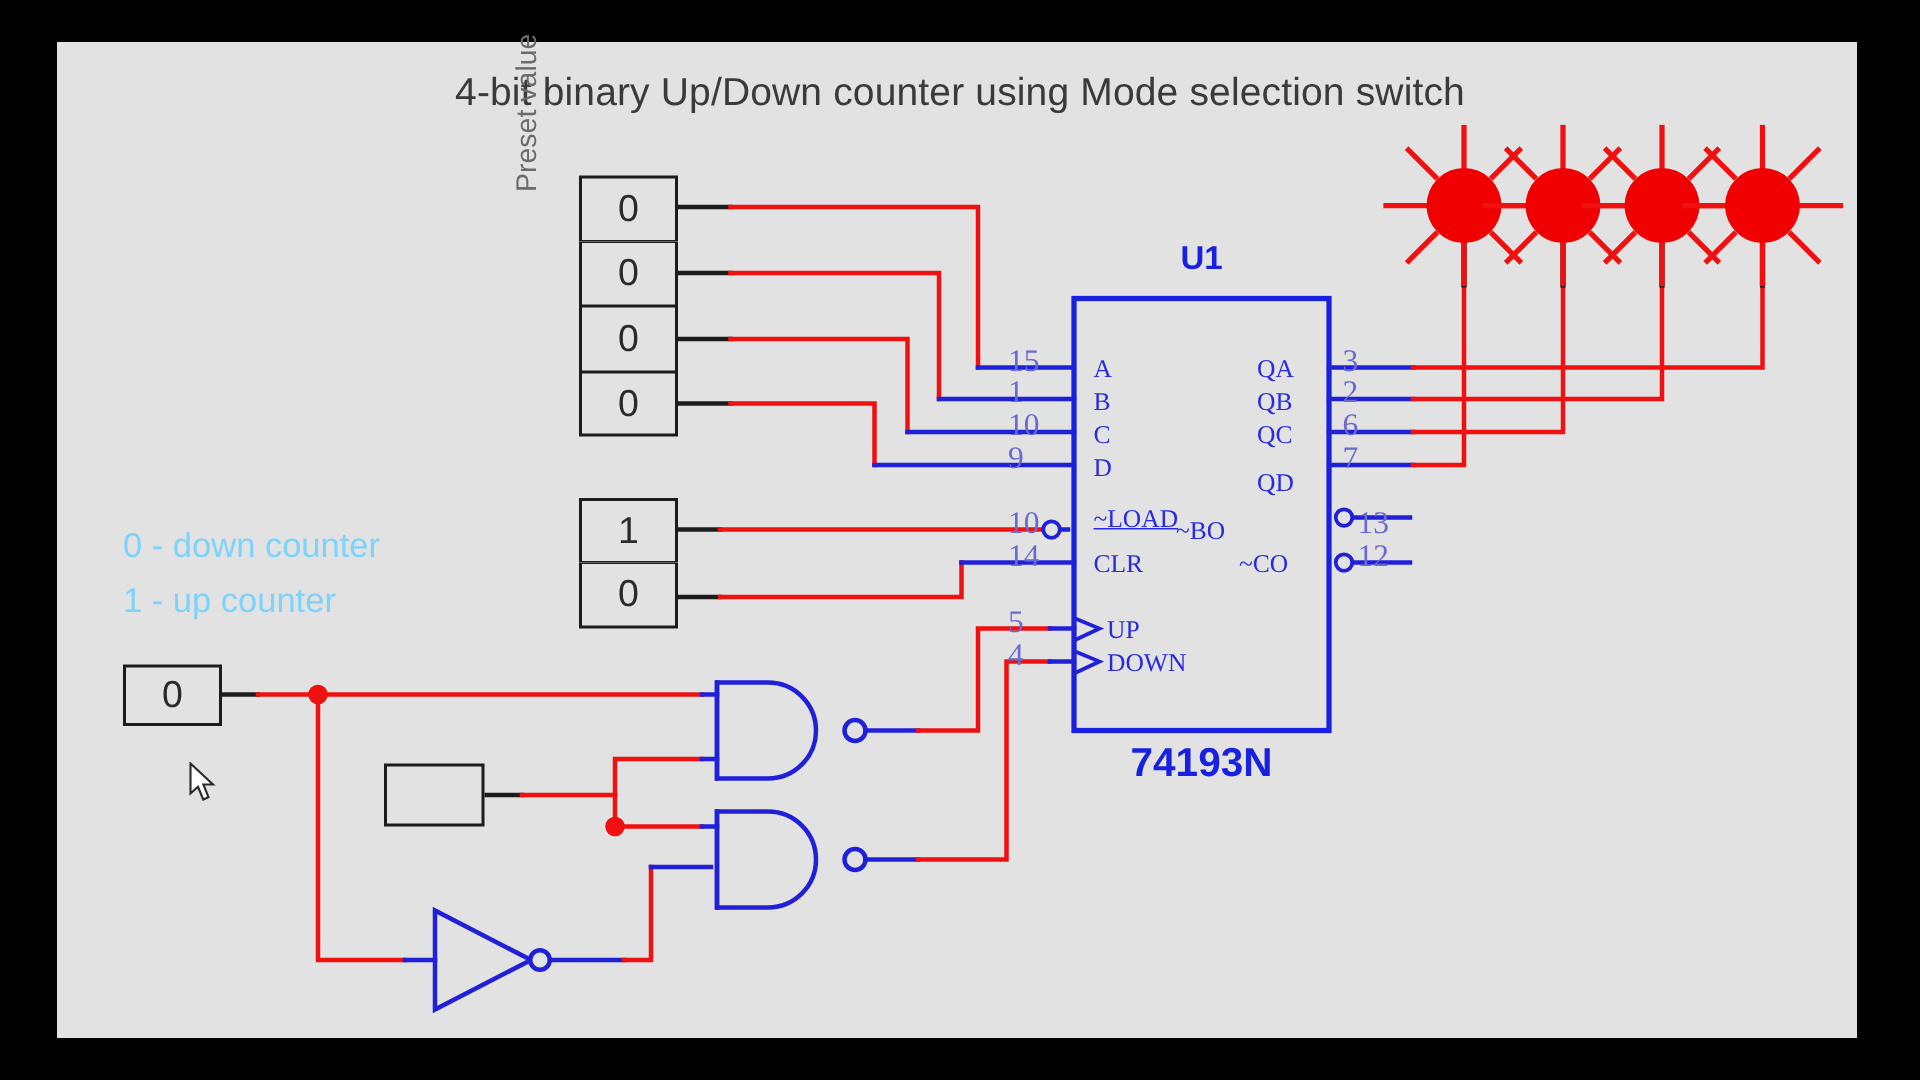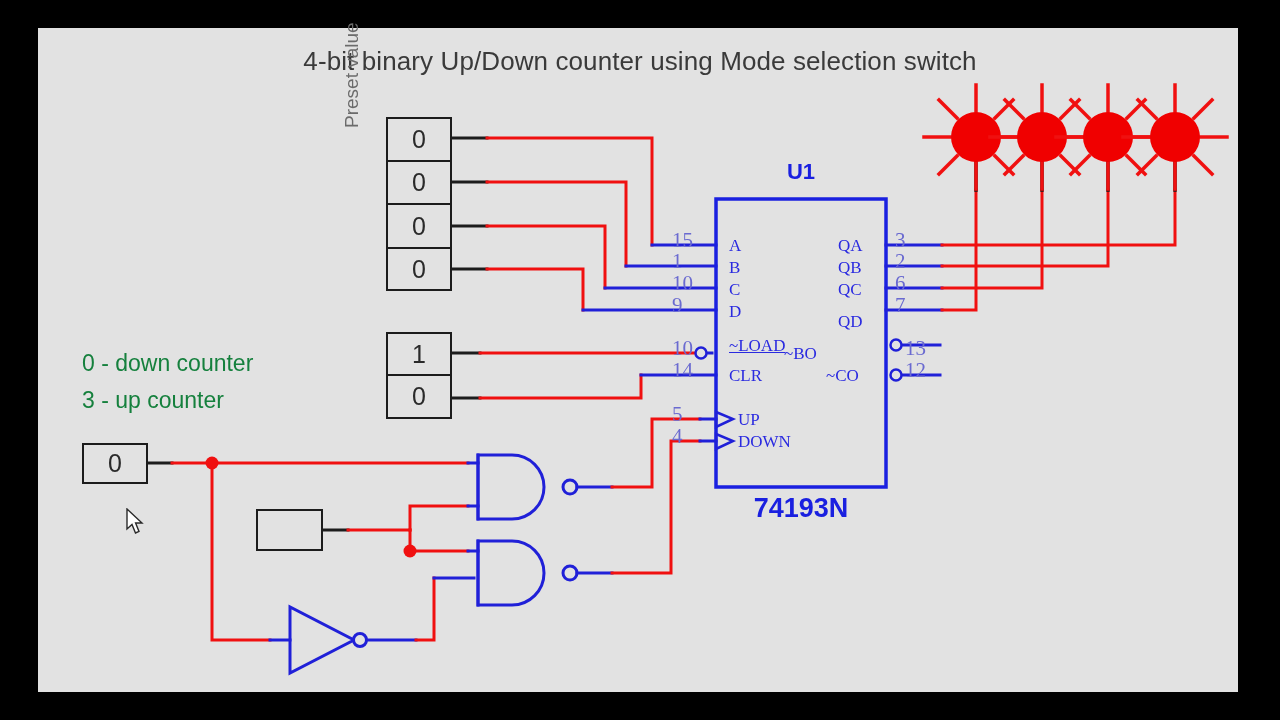--- a/index.html
+++ b/index.html
@@ -5,21 +5,21 @@
 <style>
   html,body{margin:0;padding:0;background:#000;}
   body{width:1280px;height:720px;overflow:hidden;
        font-family:"Liberation Sans", sans-serif;}
   #screen{position:relative;width:1280px;height:720px;background:#000;}
   #canvas{position:absolute;left:38px;top:28px;width:1200px;height:664px;
           background:#e2e2e2;}
   #svgroot{position:absolute;left:0;top:0;width:1280px;height:720px;}
   .ttl{position:absolute;left:0;top:46px;width:1280px;text-align:center;
        font-size:26px;color:#3a3a3a;letter-spacing:.1px;}
-  .legend{position:absolute;left:82px;top:345px;font-size:23px;color:#15803d;
+  .legend{position:absolute;left:82px;top:345px;font-size:23px;color:#7dd3fc;
           line-height:37px;}
   .presetlbl{position:absolute;left:341px;top:128px;width:150px;
              font-size:19px;color:#6b6b6b;
              transform:rotate(-90deg);transform-origin:0 0;
              white-space:nowrap;}
   .swbox{position:absolute;background:#e2e2e2;border:2.5px solid #1c1c1c;
          box-sizing:border-box;display:flex;align-items:center;
          justify-content:center;font-size:25px;color:#2a2a2a;}
   .clkbox{position:absolute;background:#e2e2e2;border:2.5px solid #1c1c1c;
           box-sizing:border-box;}
@@ -237,21 +237,21 @@
       <g stroke="#1c1c1c" stroke-width="3" fill="none">
         <path d="M265,540 H273 V518 H285 V540 H296 V518 H308 V540 H314"></path>
       </g>
     </g>
   </svg>
 
   <div class="ttl">4-bit binary Up/Down counter using Mode selection switch</div>
 
   <div class="legend">
     <div>0 - down counter</div>
-    <div>3 - up counter</div>
+    <div>1 - up counter</div>
   </div>
 
   <div class="presetlbl">Preset value</div>
 
   <div class="swbox" style="left:386px;top:117px;width:66px;height:44px;border-bottom-width:1.5px;">0</div>
   <div class="swbox" style="left:386px;top:161px;width:66px;height:43px;border-bottom-width:1.5px;border-top-width:1.5px;">0</div>
   <div class="swbox" style="left:386px;top:204px;width:66px;height:44px;border-bottom-width:1.5px;border-top-width:1.5px;">0</div>
   <div class="swbox" style="left:386px;top:248px;width:66px;height:43px;border-top-width:1.5px;">0</div>
 
   <div class="swbox" style="left:386px;top:332px;width:66px;height:43px;border-bottom-width:1.5px;">1</div>

